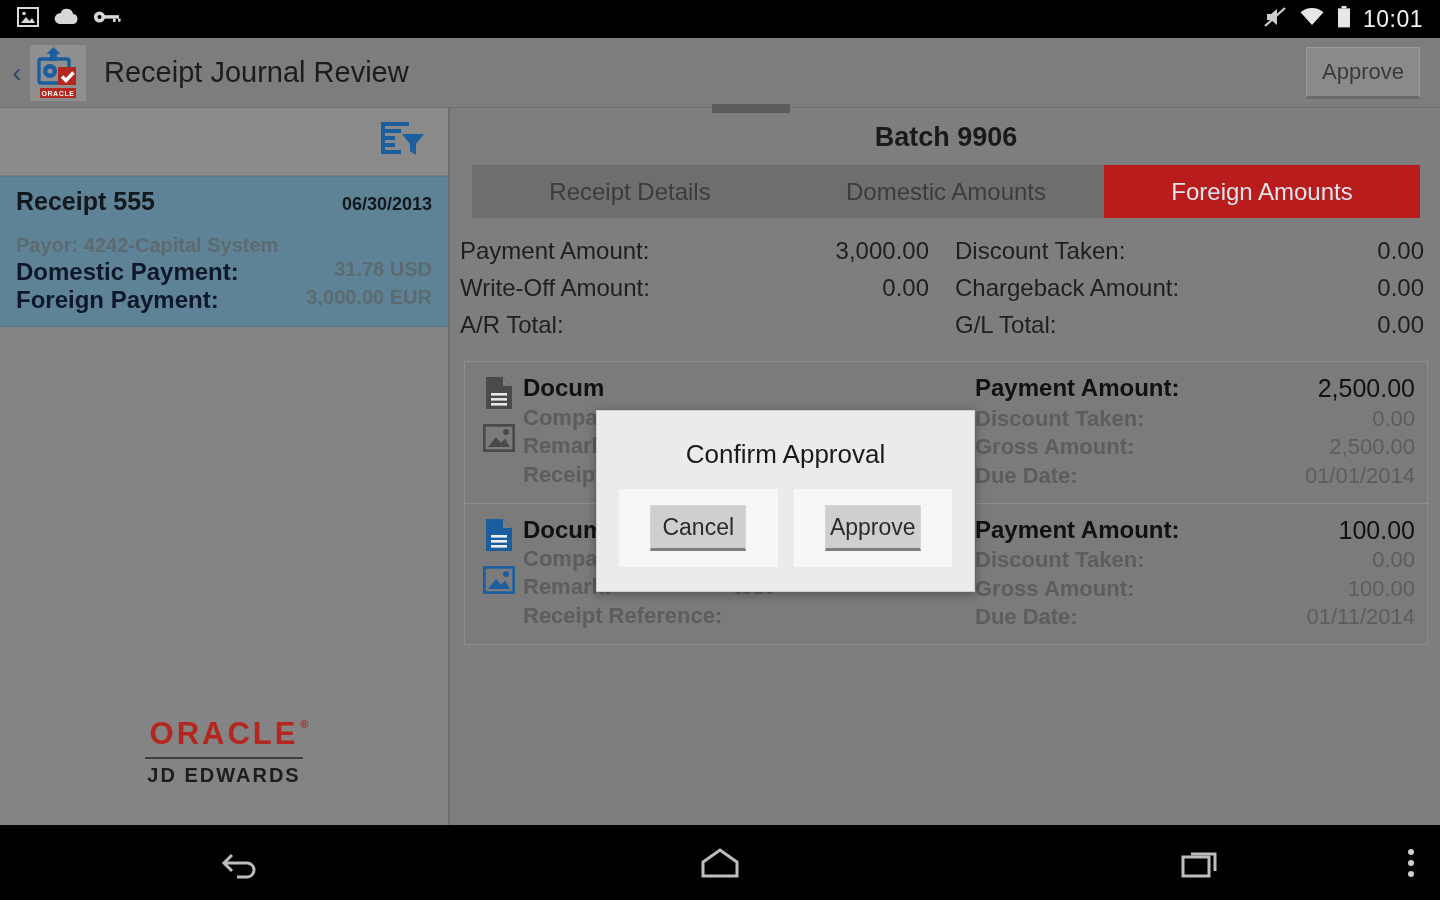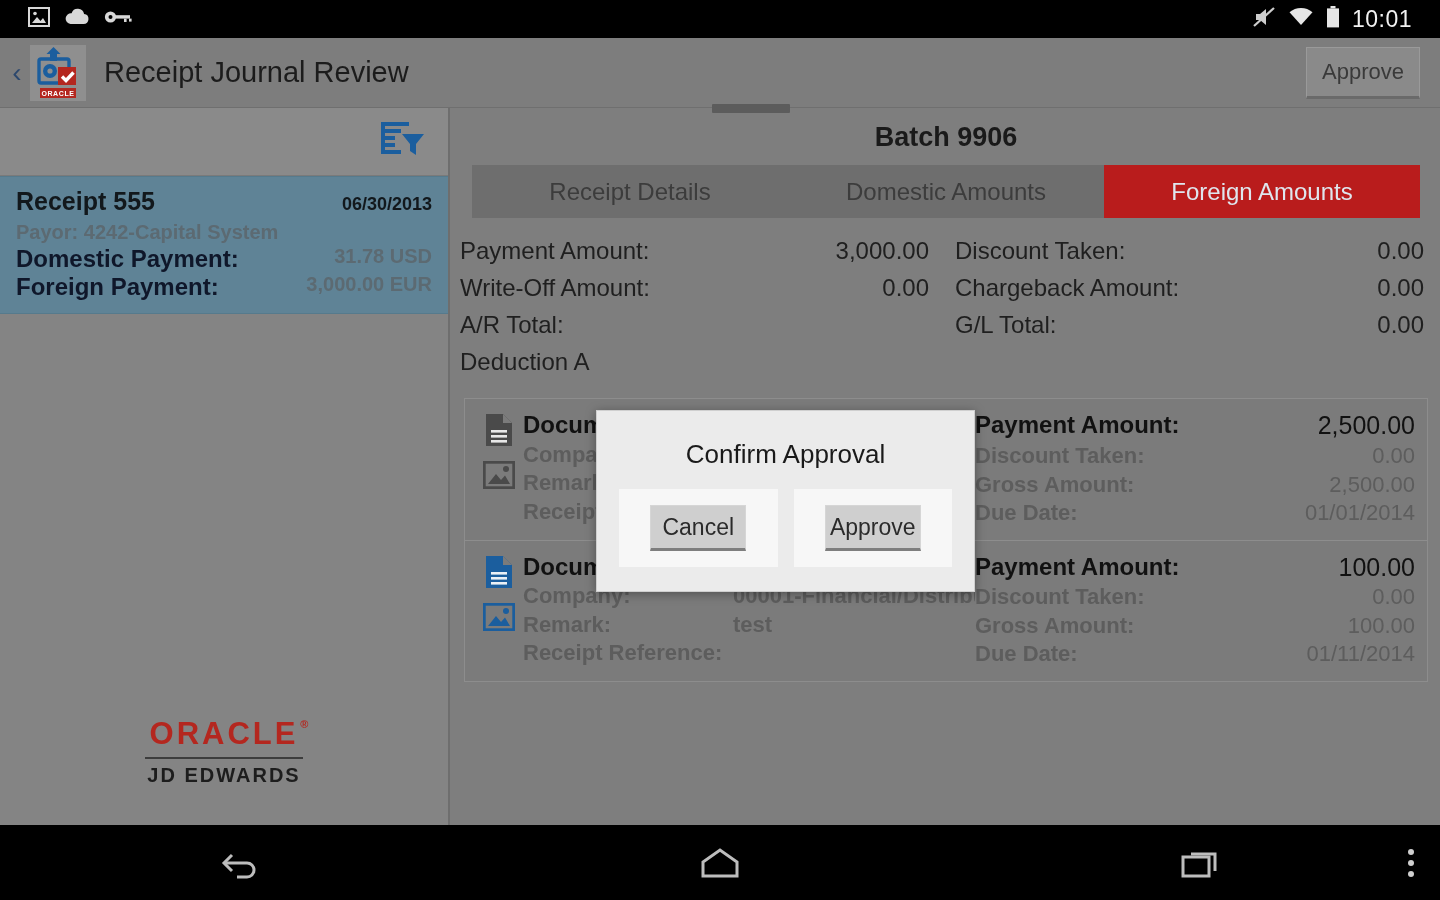--- a/index.html
+++ b/index.html
@@ -15,21 +15,21 @@
     width: 1440px; height: 900px;
     background: #000;
   }
 
   
   #status-bar {
     position: absolute; left: 0; top: 0;
     width: 1440px; height: 38px;
     background: #000;
     display: flex; align-items: center;
-    padding: 0 28px;
+    padding: 0 17px;
   }
   #status-left { display: flex; align-items: center; gap: 14px; }
   #status-right {
     margin-left: auto;
     display: flex; align-items: center; gap: 12px;
   }
   .sb-icon { display: block; }
   #status-clock {
     color: #f2f2f2; font-size: 23px; letter-spacing: .5px;
     font-family: "Liberation Sans", sans-serif;
@@ -101,21 +101,21 @@
   #receipt-list { flex: 0 0 auto; }
   .receipt-card {
     background: #5f8396;
     padding: 10px 16px 12px 16px;
     border-top: 1px solid #567a8c;
     border-bottom: 1px solid #567a8c;
     cursor: pointer;
   }
   .rc-row1 {
     display: flex; justify-content: space-between; align-items: baseline;
-    margin-bottom: 4px;
+    margin-bottom: 17px;
     gap: 29px;
   }
   .rc-title { font-size: 25px; font-weight: bold; color: #12181c; }
   .rc-date  { font-size: 18px; font-weight: bold; color: #12181c; }
   .rc-sub   { font-size: 20px; font-weight: bold; color: #5c6a72; line-height: 1.24; }
   .rc-pair  { display: flex; justify-content: space-between; }
   .rc-pair .k { font-size: 24px; font-weight: bold; color: #0f172a; }
   .rc-pair .v { font-size: 20px; font-weight: bold; color: #5c6a72; }
   #list-spacer { flex: 1 1 auto; }
   #brand {
@@ -417,24 +417,20 @@
           <span class="k">Chargeback Amount:</span>
           <span class="v">0.00</span>
         </div>
         <div class="sum-cell">
           <span class="k">A/R Total:</span>
           <span class="v"></span>
         </div>
         <div class="sum-cell">
           <span class="k">G/L Total:</span>
           <span class="v">0.00</span>
-        </div>
-        <div class="sum-cell">
-          <span class="k">Deduction A</span>
-          <span class="v"></span>
         </div>
       </div>
 
       <div id="doc-list">
 
         <div class="doc-row">
           <div class="doc-icons">
             <span>
               <svg width="30" height="34" viewBox="0 0 30 34">
                   <path d="M2 1h17l9 9v23H2z" fill="#4a4a4a"></path>

